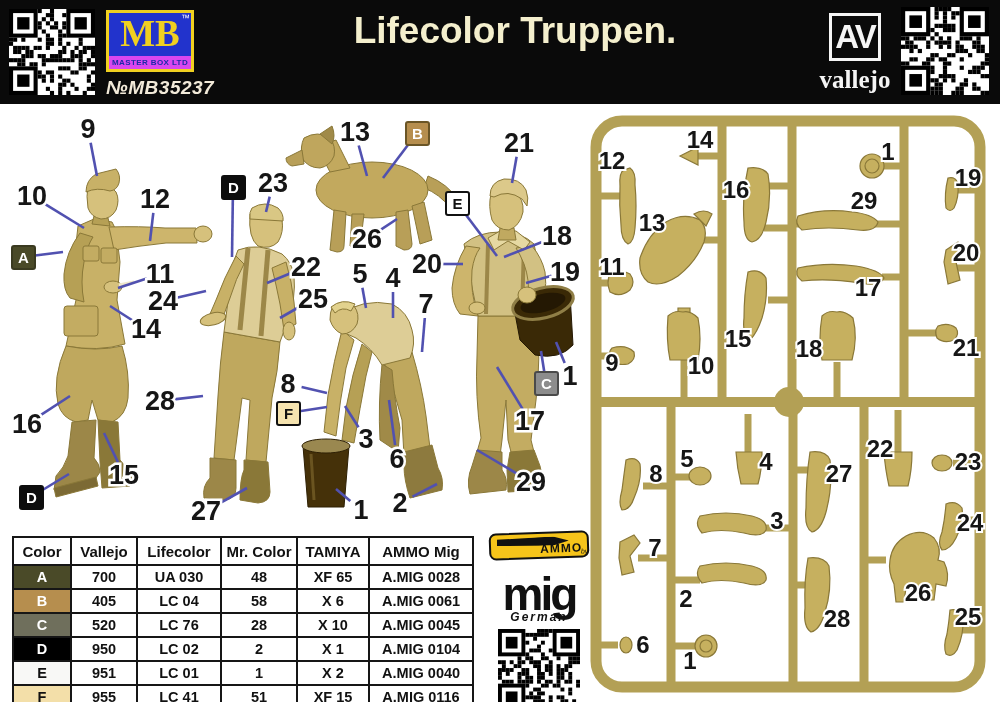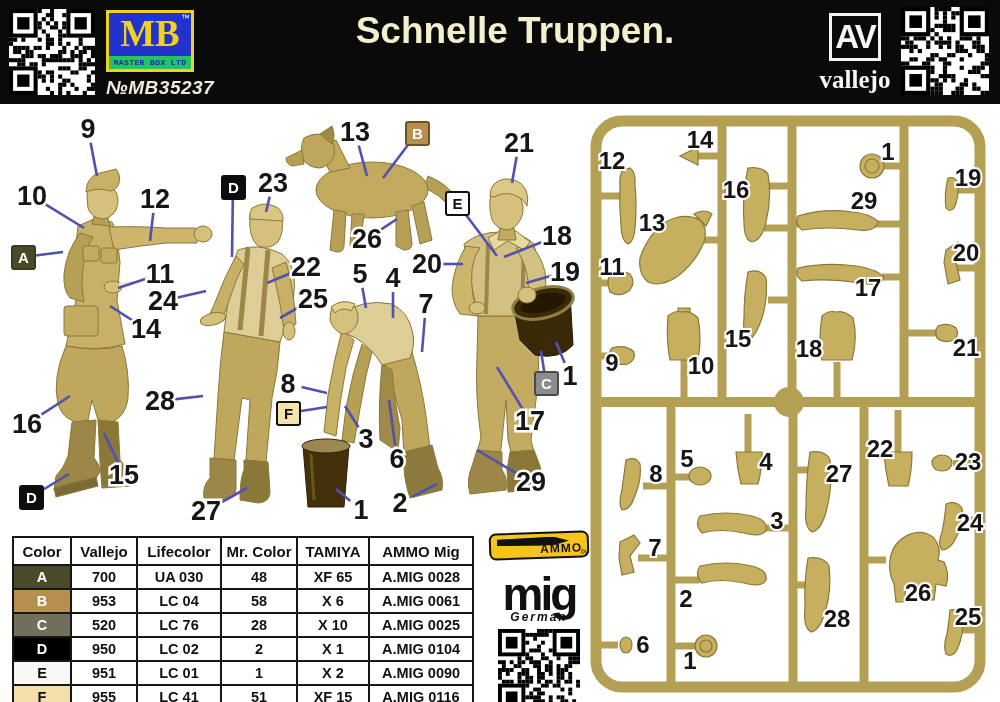--- a/index.html
+++ b/index.html
@@ -7,22 +7,22 @@
         font-family:"Liberation Sans",sans-serif;}
   
   .header{position:absolute;left:0;top:0;width:1000px;height:104px;background:#0a0a0a;}
   .qr{position:absolute;display:block;}
   .qr-left{left:9px;top:9px;}
   .qr-right{left:901px;top:7px;}
   .mb-logo{position:absolute;left:106px;top:10px;width:94px;text-align:center;}
   .mb-box{position:relative;width:88px;height:62px;background:#2233cc;border:3px solid #f0d020;box-sizing:border-box;}
   .mb-letters{font-family:"Liberation Serif",serif;font-weight:bold;font-size:37px;line-height:42px;color:#f0d020;display:block;text-align:center;}
   .mb-tm{position:absolute;right:1px;top:0;font-size:9px;color:#ffffff;}
-  .mb-company{position:absolute;left:0;bottom:0;width:100%;height:13px;background:#22c55e;
-              color:#1a2aa8;font-family:Liberation Mono, monospace;font-weight:bold;font-size:8px;line-height:13px;letter-spacing:.4px;}
+  .mb-company{position:absolute;left:0;bottom:0;width:100%;height:13px;background:#d946ef;
+              color:#1a2aa8;font-family:Liberation Sans, sans-serif;font-weight:bold;font-size:8px;line-height:13px;letter-spacing:.4px;}
   .mb-kitno{margin-top:5px;color:#f2ead9;font-weight:bold;font-size:19px;letter-spacing:.5px;font-style:italic;}
   .title{position:absolute;left:215px;top:9px;width:600px;text-align:center;
          color:#f4efcd;font-weight:bold;font-size:37px;line-height:44px;letter-spacing:0;}
   .vallejo{position:absolute;left:814px;top:8px;width:82px;text-align:center;color:#f5f5f5;}
   .av-box{width:52px;height:48px;margin:5px auto;border:3px solid #f5f5f5;box-sizing:border-box;
           font-weight:bold;font-size:33px;line-height:42px;letter-spacing:-2px;}
   .av-name{font-family:"Liberation Serif",serif;font-weight:bold;font-size:25px;line-height:28px;}
   
   .plate{position:absolute;left:0;top:0;}
   .co-num{font-family:"Liberation Sans",sans-serif;font-weight:bold;font-size:27px;fill:#161616;
@@ -485,21 +485,21 @@
       </svg>
     <div class="mb-logo" data-name="masterbox-logo">
       <div class="mb-box" data-name="masterbox-logo-box">
         <span class="mb-letters" data-name="masterbox-logo-letters">MB</span>
         <span class="mb-tm" data-name="trademark-symbol">™</span>
         <div class="mb-company" data-name="masterbox-company-name">MASTER BOX LTD</div>
       </div>
       <div class="mb-kitno" data-name="kit-number">№MB35237</div>
     </div>
     <div class="title" data-name="kit-title">
-      <div data-name="kit-title-line1">Schnelle Truppen.</div>
+      <div data-name="kit-title-line1">Lifecolor Truppen.</div>
     </div>
     <div class="vallejo" data-name="vallejo-logo">
       <div class="av-box" data-name="vallejo-av-monogram">AV</div>
       <div class="av-name" data-name="vallejo-name">vallejo</div>
     </div>
     <svg class="qr qr-right" data-name="header-right-qr-code" width="88" height="88" viewBox="0 0 88 88">
         <rect x="0" y="0" width="88" height="88" fill="#ffffff"></rect>
         <rect x="33.523809523809526" y="0" width="4.190476190476191" height="4.190476190476191" fill="#000"></rect>
         <rect x="37.714285714285715" y="0" width="4.190476190476191" height="4.190476190476191" fill="#000"></rect>
         <rect x="41.904761904761905" y="0" width="4.190476190476191" height="4.190476190476191" fill="#000"></rect>
@@ -662,49 +662,49 @@
         <tr data-name="paint-row">
           <td data-name="color-swatch-cell" style="background: rgb(74, 74, 40); color: rgb(255, 255, 255);">A</td>
           <td data-name="paint-code-cell">700</td>
           <td data-name="paint-code-cell">UA 030</td>
           <td data-name="paint-code-cell">48</td>
           <td data-name="paint-code-cell">XF 65</td>
           <td data-name="paint-code-cell">A.MIG 0028</td>
         </tr>
         <tr data-name="paint-row">
           <td data-name="color-swatch-cell" style="background: rgb(182, 142, 78); color: rgb(255, 255, 255);">B</td>
-          <td data-name="paint-code-cell">953</td>
+          <td data-name="paint-code-cell">405</td>
           <td data-name="paint-code-cell">LC 04</td>
           <td data-name="paint-code-cell">58</td>
           <td data-name="paint-code-cell">X 6</td>
           <td data-name="paint-code-cell">A.MIG 0061</td>
         </tr>
         <tr data-name="paint-row">
           <td data-name="color-swatch-cell" style="background: rgb(111, 111, 92); color: rgb(255, 255, 255);">C</td>
           <td data-name="paint-code-cell">520</td>
           <td data-name="paint-code-cell">LC 76</td>
           <td data-name="paint-code-cell">28</td>
           <td data-name="paint-code-cell">X 10</td>
-          <td data-name="paint-code-cell">A.MIG 0025</td>
+          <td data-name="paint-code-cell">A.MIG 0045</td>
         </tr>
         <tr data-name="paint-row">
           <td data-name="color-swatch-cell" style="background: rgb(0, 0, 0); color: rgb(255, 255, 255);">D</td>
           <td data-name="paint-code-cell">950</td>
           <td data-name="paint-code-cell">LC 02</td>
           <td data-name="paint-code-cell">2</td>
           <td data-name="paint-code-cell">X 1</td>
           <td data-name="paint-code-cell">A.MIG 0104</td>
         </tr>
         <tr data-name="paint-row">
           <td data-name="color-swatch-cell" style="background: rgb(248, 248, 246); color: rgb(17, 17, 17);">E</td>
           <td data-name="paint-code-cell">951</td>
           <td data-name="paint-code-cell">LC 01</td>
           <td data-name="paint-code-cell">1</td>
           <td data-name="paint-code-cell">X 2</td>
-          <td data-name="paint-code-cell">A.MIG 0090</td>
+          <td data-name="paint-code-cell">A.MIG 0040</td>
         </tr>
         <tr data-name="paint-row">
           <td data-name="color-swatch-cell" style="background: rgb(243, 223, 169); color: rgb(17, 17, 17);">F</td>
           <td data-name="paint-code-cell">955</td>
           <td data-name="paint-code-cell">LC 41</td>
           <td data-name="paint-code-cell">51</td>
           <td data-name="paint-code-cell">XF 15</td>
           <td data-name="paint-code-cell">A.MIG 0116</td>
         </tr>
       </tbody>

